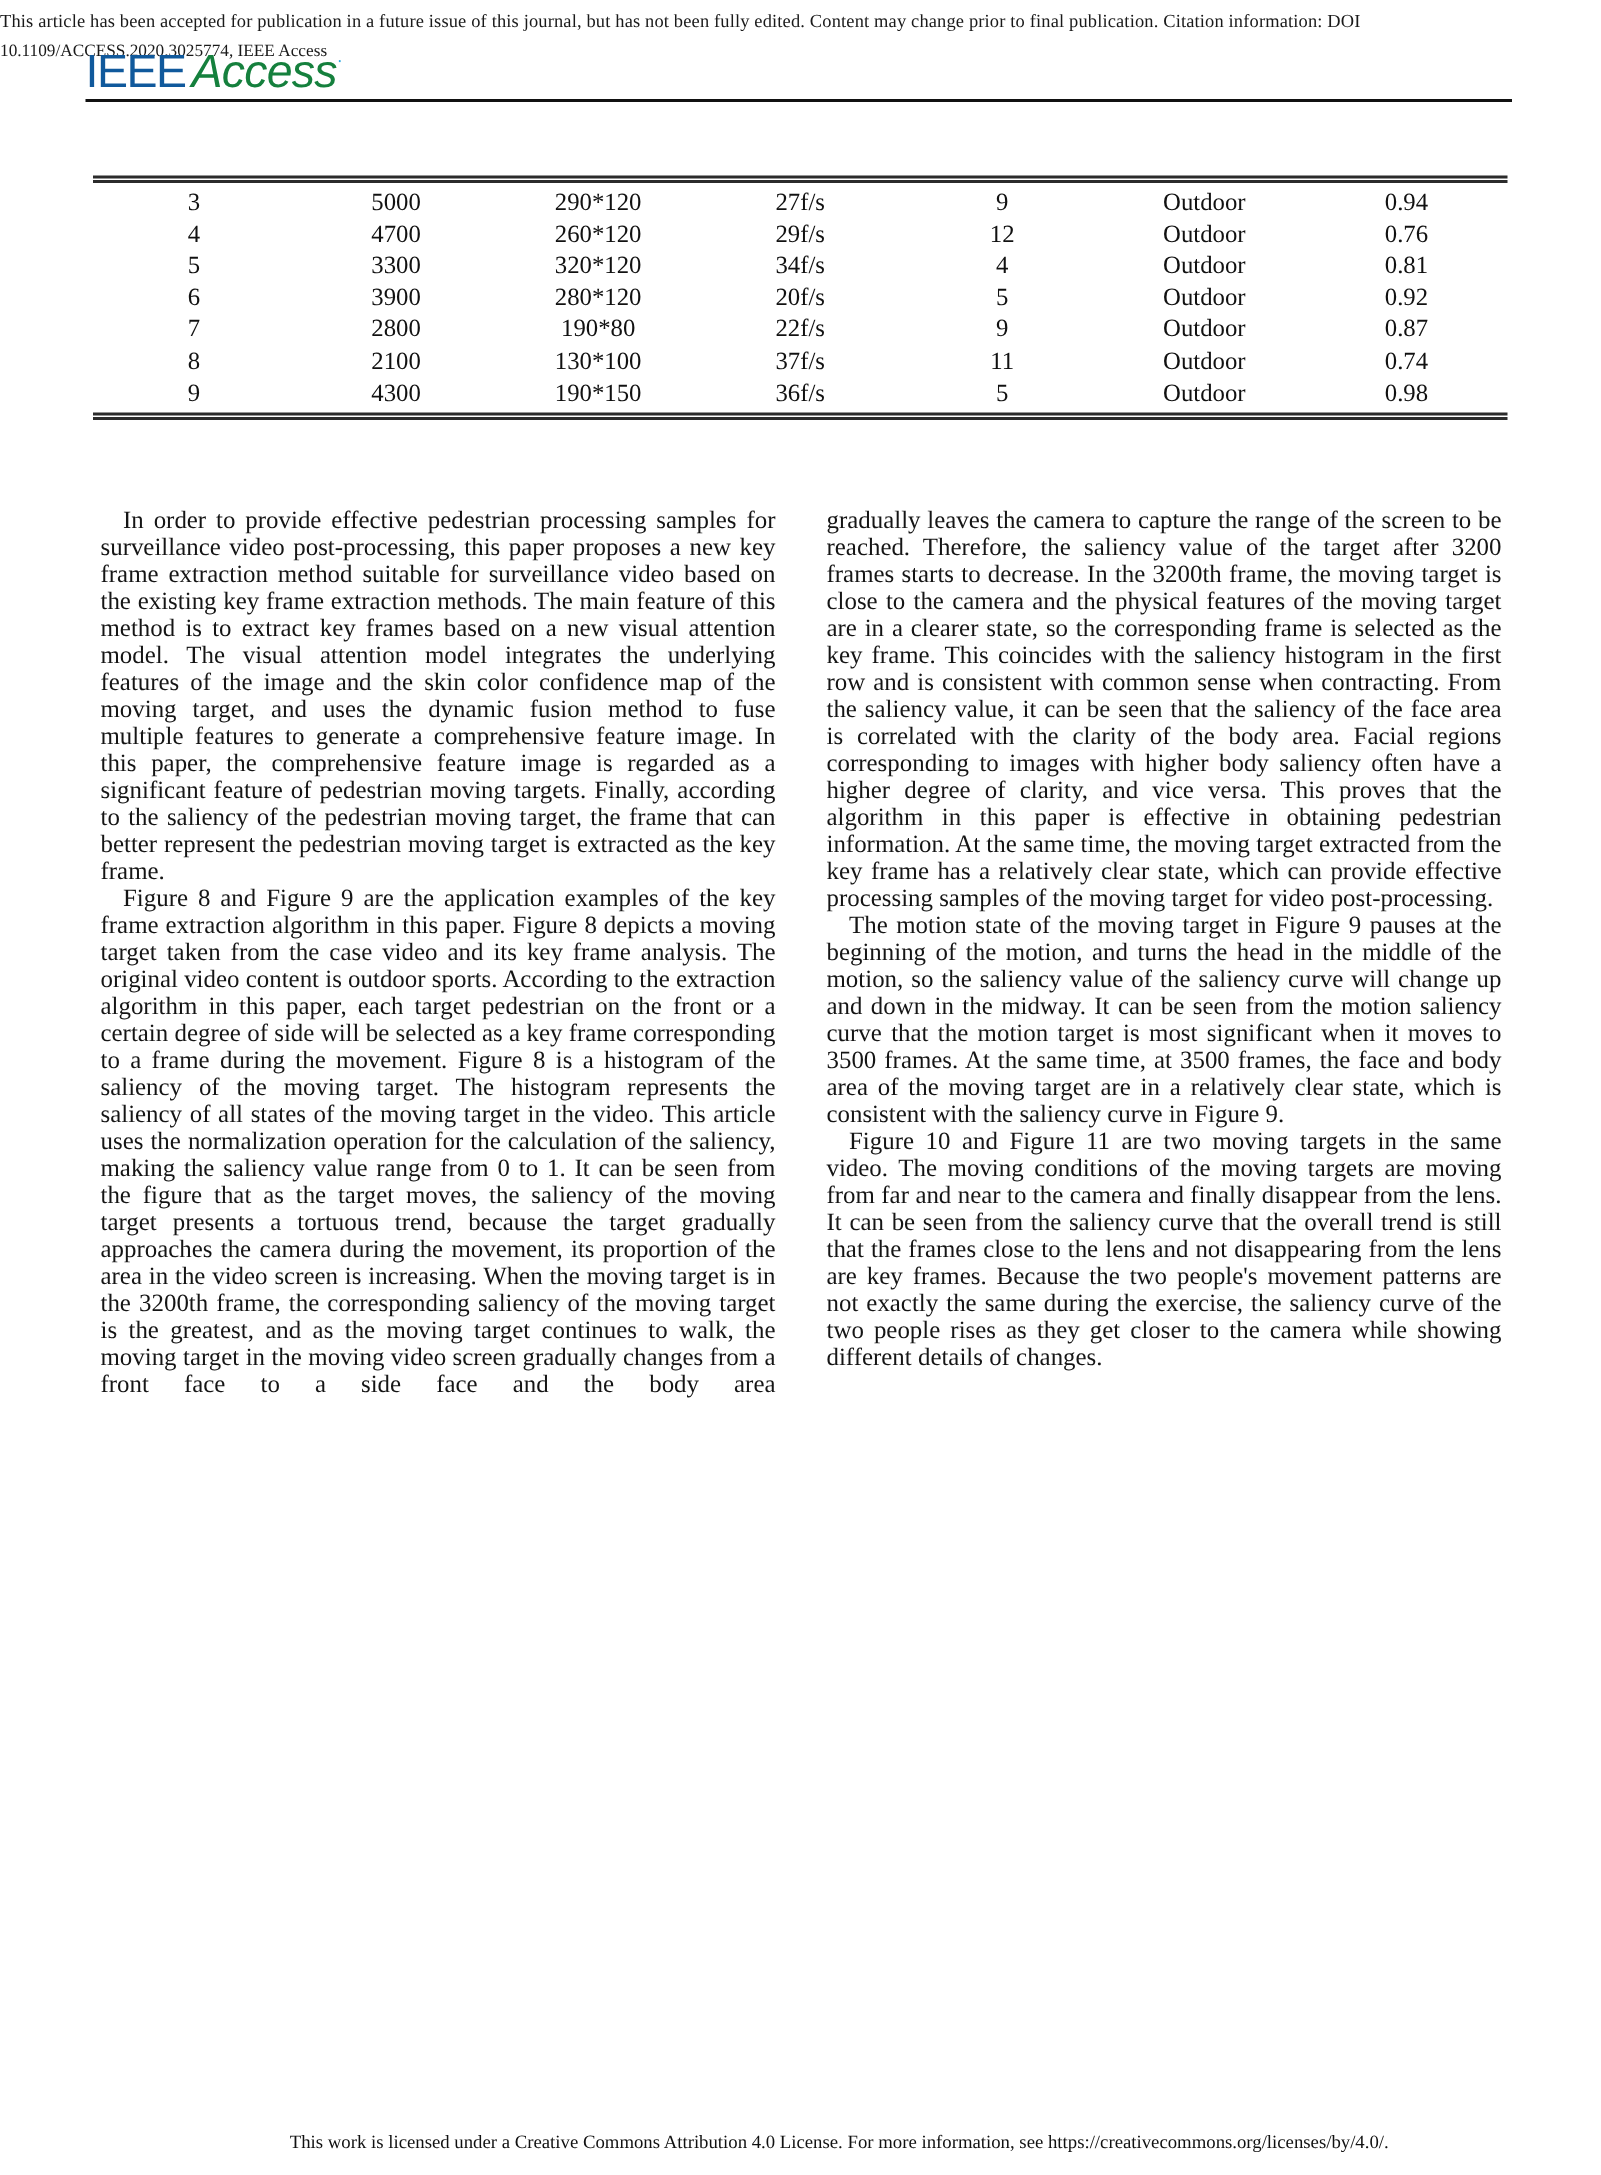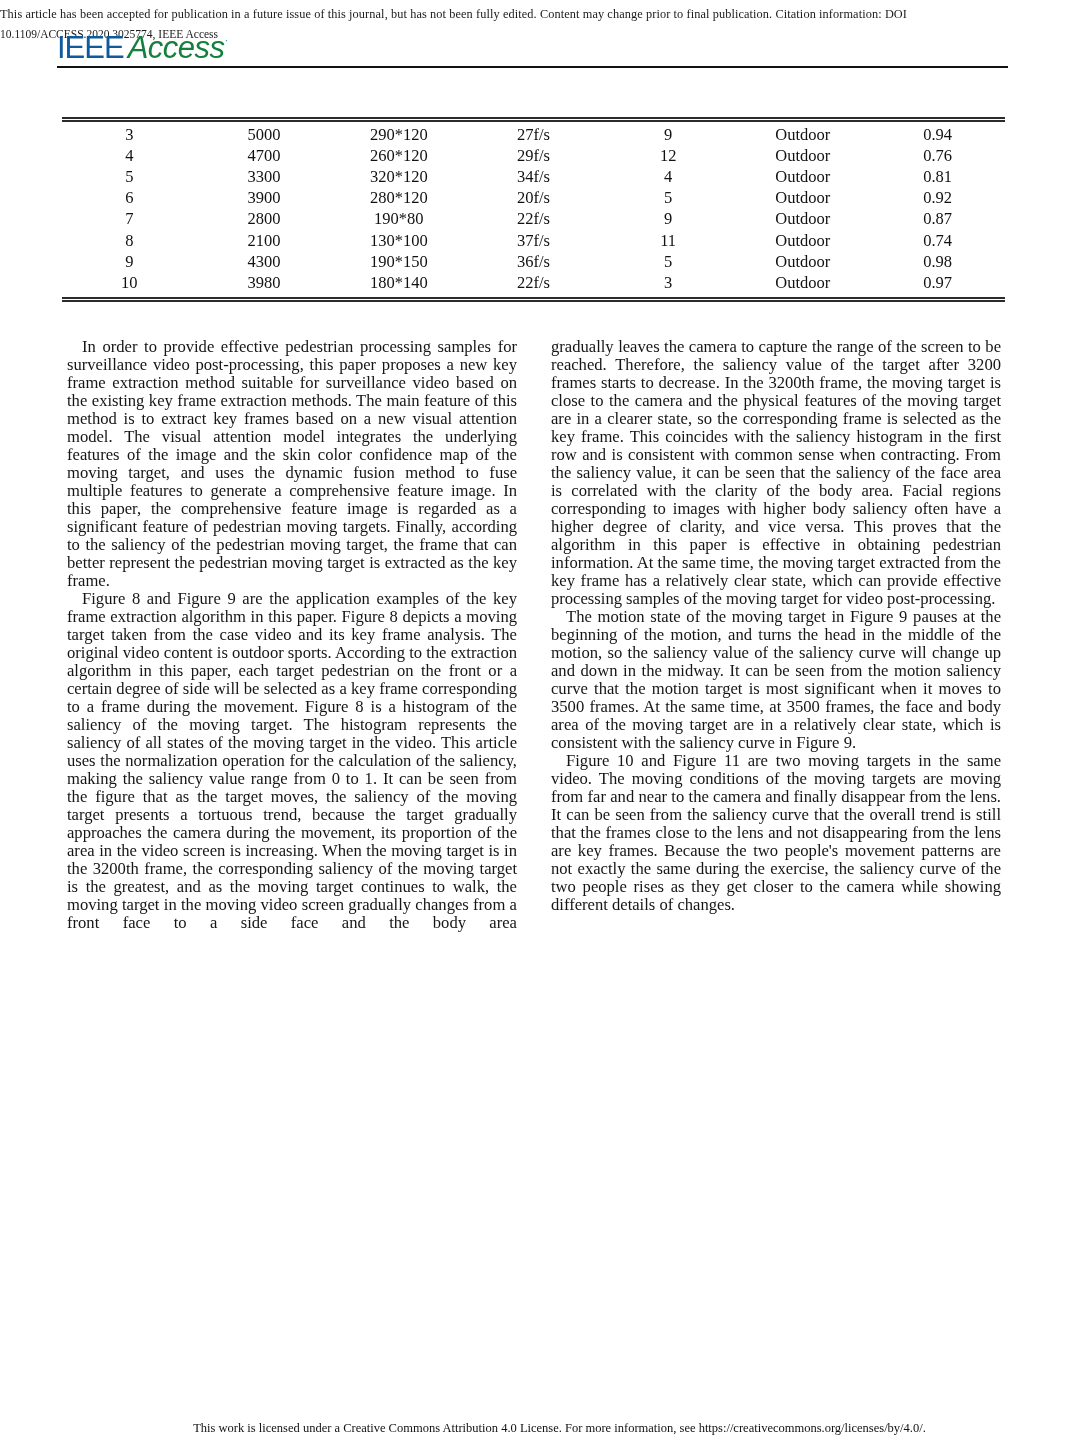--- a/index.html
+++ b/index.html
@@ -139,29 +139,20 @@
           </tr>
           <tr>
             <td>9</td>
             <td>4300</td>
             <td>190*150</td>
             <td>36f/s</td>
             <td>5</td>
             <td>Outdoor</td>
             <td>0.98</td>
           </tr>
-          <tr>
-            <td>10</td>
-            <td>3980</td>
-            <td>180*140</td>
-            <td>22f/s</td>
-            <td>3</td>
-            <td>Outdoor</td>
-            <td>0.97</td>
-          </tr>
         </tbody>
     </table>
   </div>
 
   <div class="columns">
     <div class="col">
       <div id="left-paras">
           <p class="para indent">In order to provide effective pedestrian processing samples for surveillance video post-processing, this paper proposes a new key frame extraction method suitable for surveillance video based on the existing key frame extraction methods. The main feature of this method is to extract key frames based on a new visual attention model. The visual attention model integrates the underlying features of the image and the skin color confidence map of the moving target, and uses the dynamic fusion method to fuse multiple features to generate a comprehensive feature image. In this paper, the comprehensive feature image is regarded as a significant feature of pedestrian moving targets. Finally, according to the saliency of the pedestrian moving target, the frame that can better represent the pedestrian moving target is extracted as the key frame.</p>
           <p class="para indent cont-next">Figure 8 and Figure 9 are the application examples of the key frame extraction algorithm in this paper. Figure 8 depicts a moving target taken from the case video and its key frame analysis. The original video content is outdoor sports. According to the extraction algorithm in this paper, each target pedestrian on the front or a certain degree of side will be selected as a key frame corresponding to a frame during the movement. Figure 8 is a histogram of the saliency of the moving target. The histogram represents the saliency of all states of the moving target in the video. This article uses the normalization operation for the calculation of the saliency, making the saliency value range from 0 to 1. It can be seen from the figure that as the target moves, the saliency of the moving target presents a tortuous trend, because the target gradually approaches the camera during the movement, its proportion of the area in the video screen is increasing. When the moving target is in the 3200th frame, the corresponding saliency of the moving target is the greatest, and as the moving target continues to walk, the moving target in the moving video screen gradually changes from a front face to a side face and the body area</p>
         </div>

